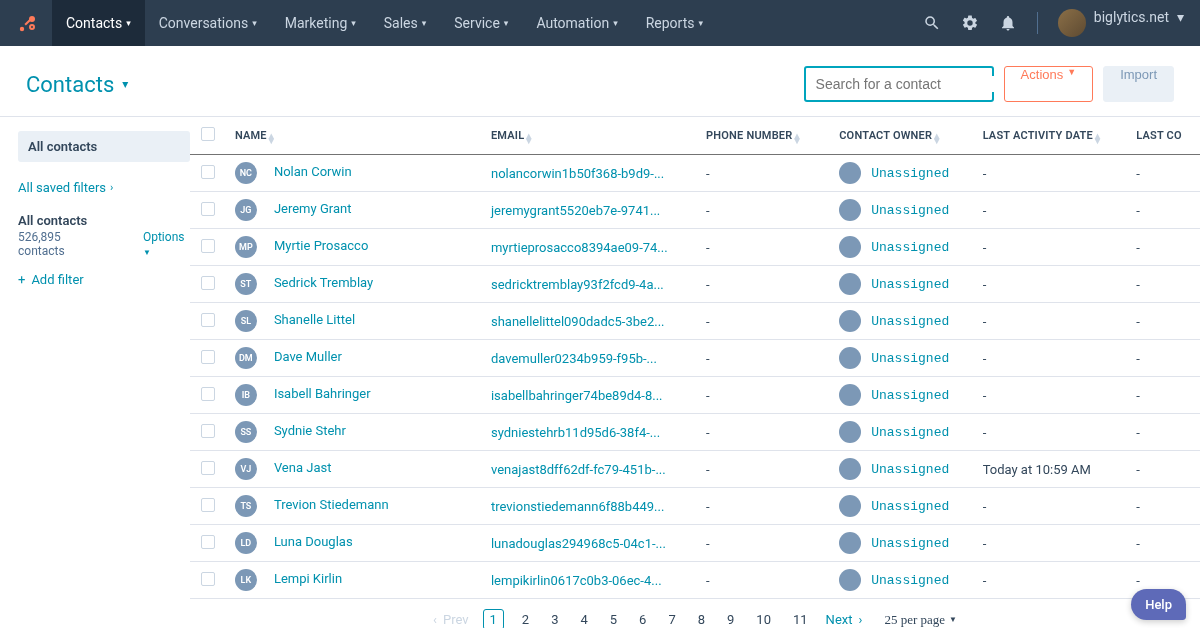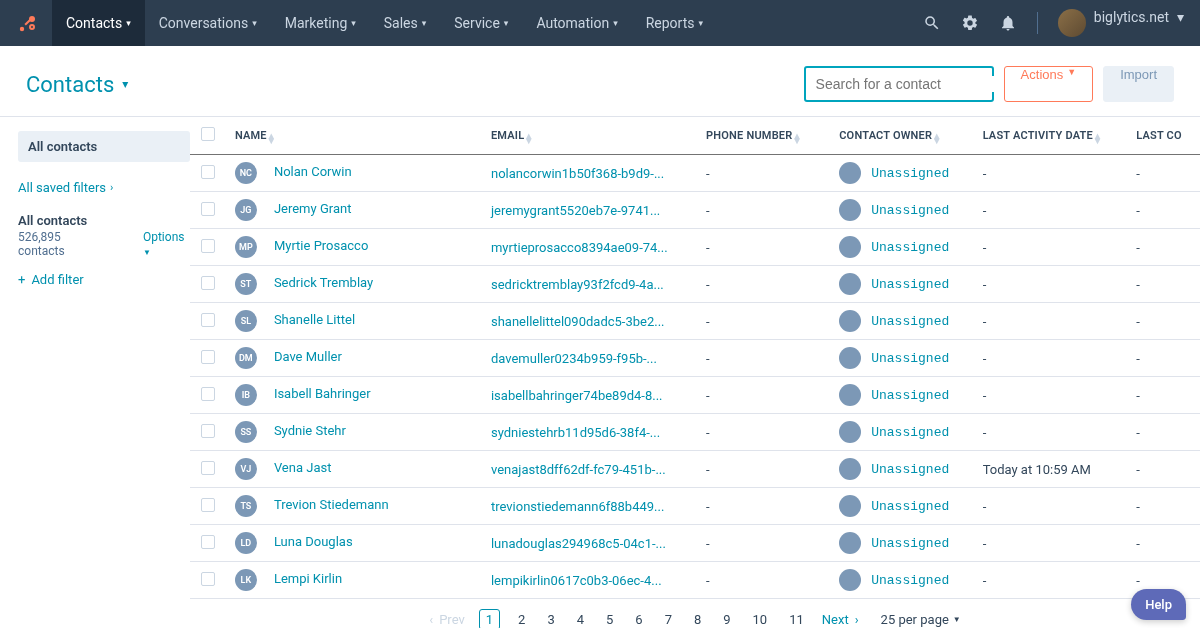--- a/index.html
+++ b/index.html
@@ -45,21 +45,21 @@
 .contact-chip { width: 22px; height: 22px; border-radius: 50%; background: #7c98b6; color: #fff; font-size: 9px; font-weight: 600; display: inline-flex; align-items: center; justify-content: center; margin-right: 17px; vertical-align: middle; }
 .link { color: #0091ae; cursor: pointer; }
 .owner-cell { display: flex; align-items: center; gap: 10px; font-family: Liberation Mono, monospace; }
 .owner-dot { width: 22px; height: 22px; border-radius: 50%; background: #7c98b6; }
 .dash { color: #33475b; }
 .pager { position: relative; display: flex; align-items: center; justify-content: center; gap: 14px; padding: 10px 0; font-size: 13px; }
 .pager .step { color: #cbd6e2; display: flex; align-items: center; gap: 6px; }
 .pager .step.next { color: #0091ae; cursor: pointer; }
 .pager .pno { color: #33475b; cursor: pointer; padding: 2px 4px; }
 .pager .pno.current { border: 1px solid #0091ae; border-radius: 3px; color: #0091ae; padding: 2px 6px; }
-.per-page { color: #33475b; cursor: pointer; display: flex; align-items: center; gap: 4px; margin-left: 8px; }
+.per-page { color: #33475b; cursor: pointer; display: flex; align-items: center; gap: 4px; margin-left: 8px; font-family: Liberation Serif, serif; }
 .help-bubble { position: absolute; right: 14px; bottom: 8px; background: #5e6ab8; color: #fff; border-radius: 18px 18px 4px 18px; padding: 8px 14px; font-size: 13px; font-weight: 500; cursor: pointer; box-shadow: 0 2px 6px rgba(0,0,0,0.2); }
 .col-name { width: 250px; }
 .col-email { width: 210px; overflow: hidden; text-overflow: ellipsis; max-width: 210px; }
 .col-phone { width: 130px; }
 .col-owner { width: 140px; }
 .col-activity { width: 150px; }
 .col-lastc { width: 70px; }
 </style>
 </head>
 <body>

